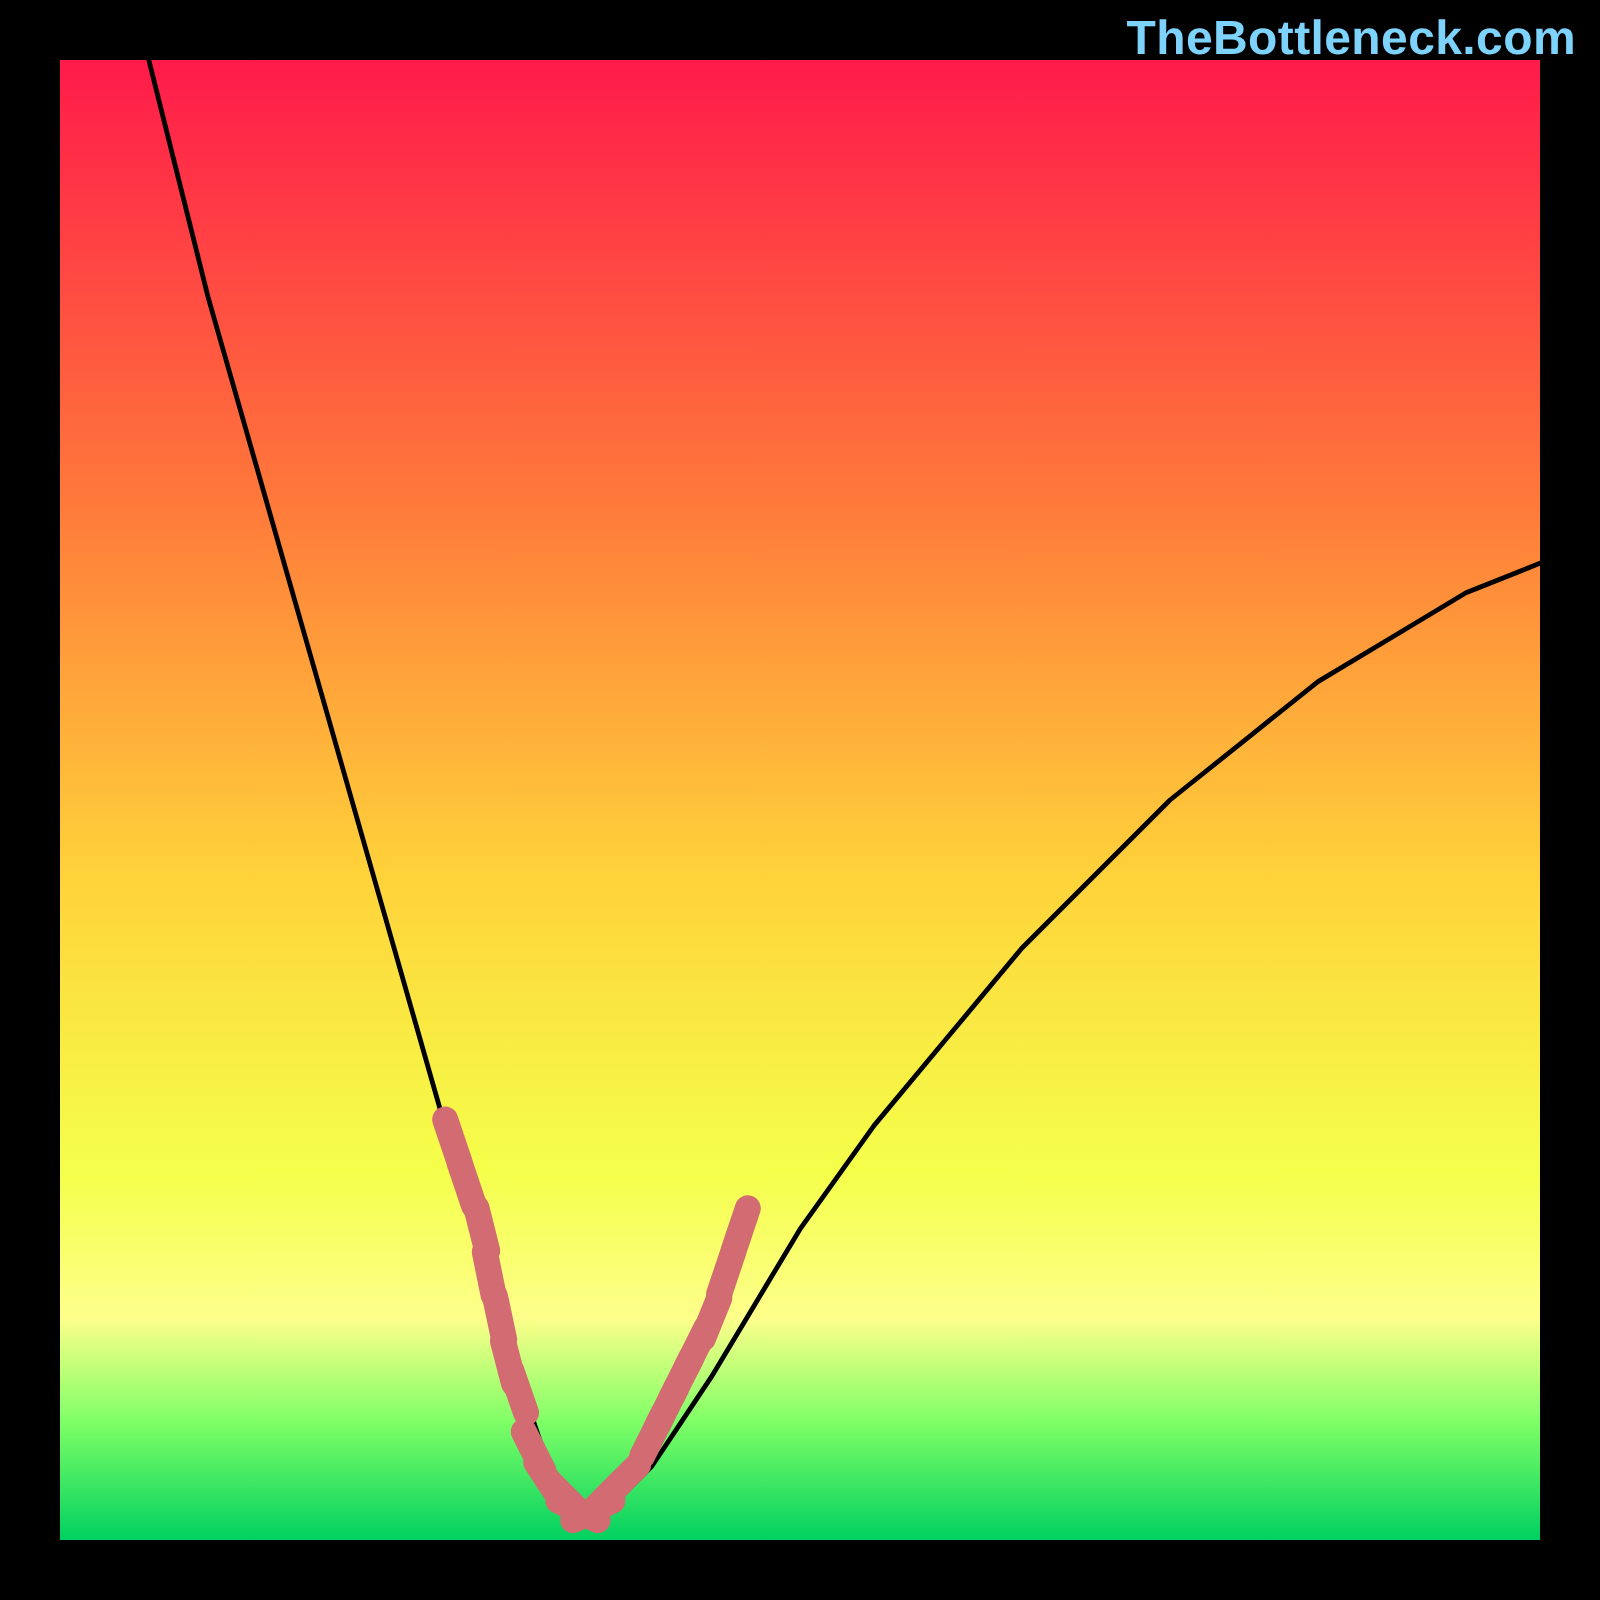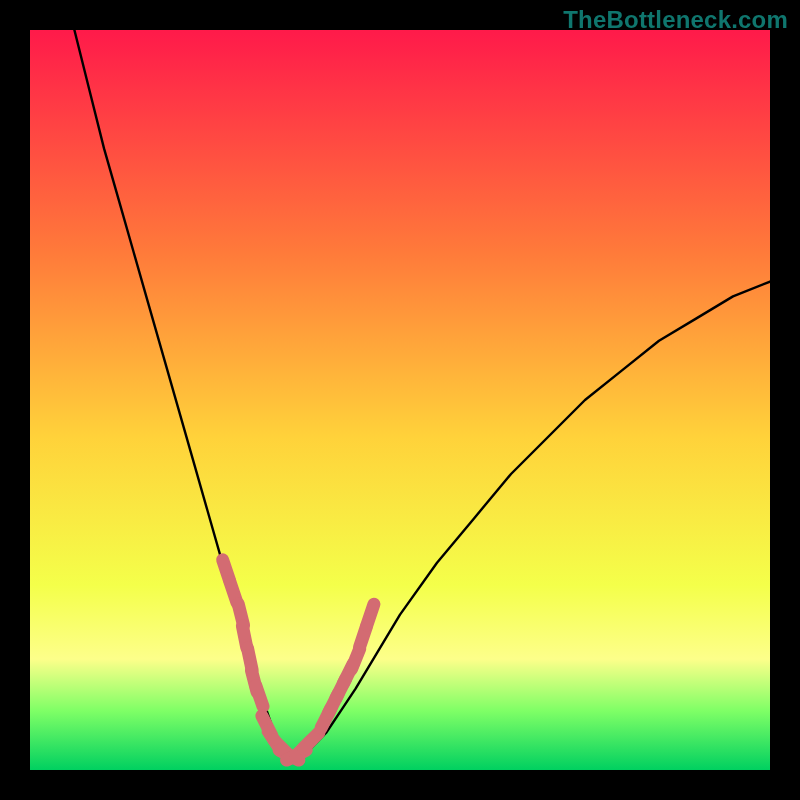--- a/index.html
+++ b/index.html
@@ -14,21 +14,21 @@
   .frame {
     position: relative;
     width: 800px;
     height: 800px;
     background: #000000;
   }
   .watermark {
     position: absolute;
     top: 6px;
     right: 12px;
-    color: #0f766e;
+    color: #7dd3fc;
     font-size: 24px;
     font-weight: 600;
     letter-spacing: 0.2px;
     z-index: 10;
   }
   .plot-area {
     position: absolute;
     left: 30px;
     top: 30px;
     width: 740px;

